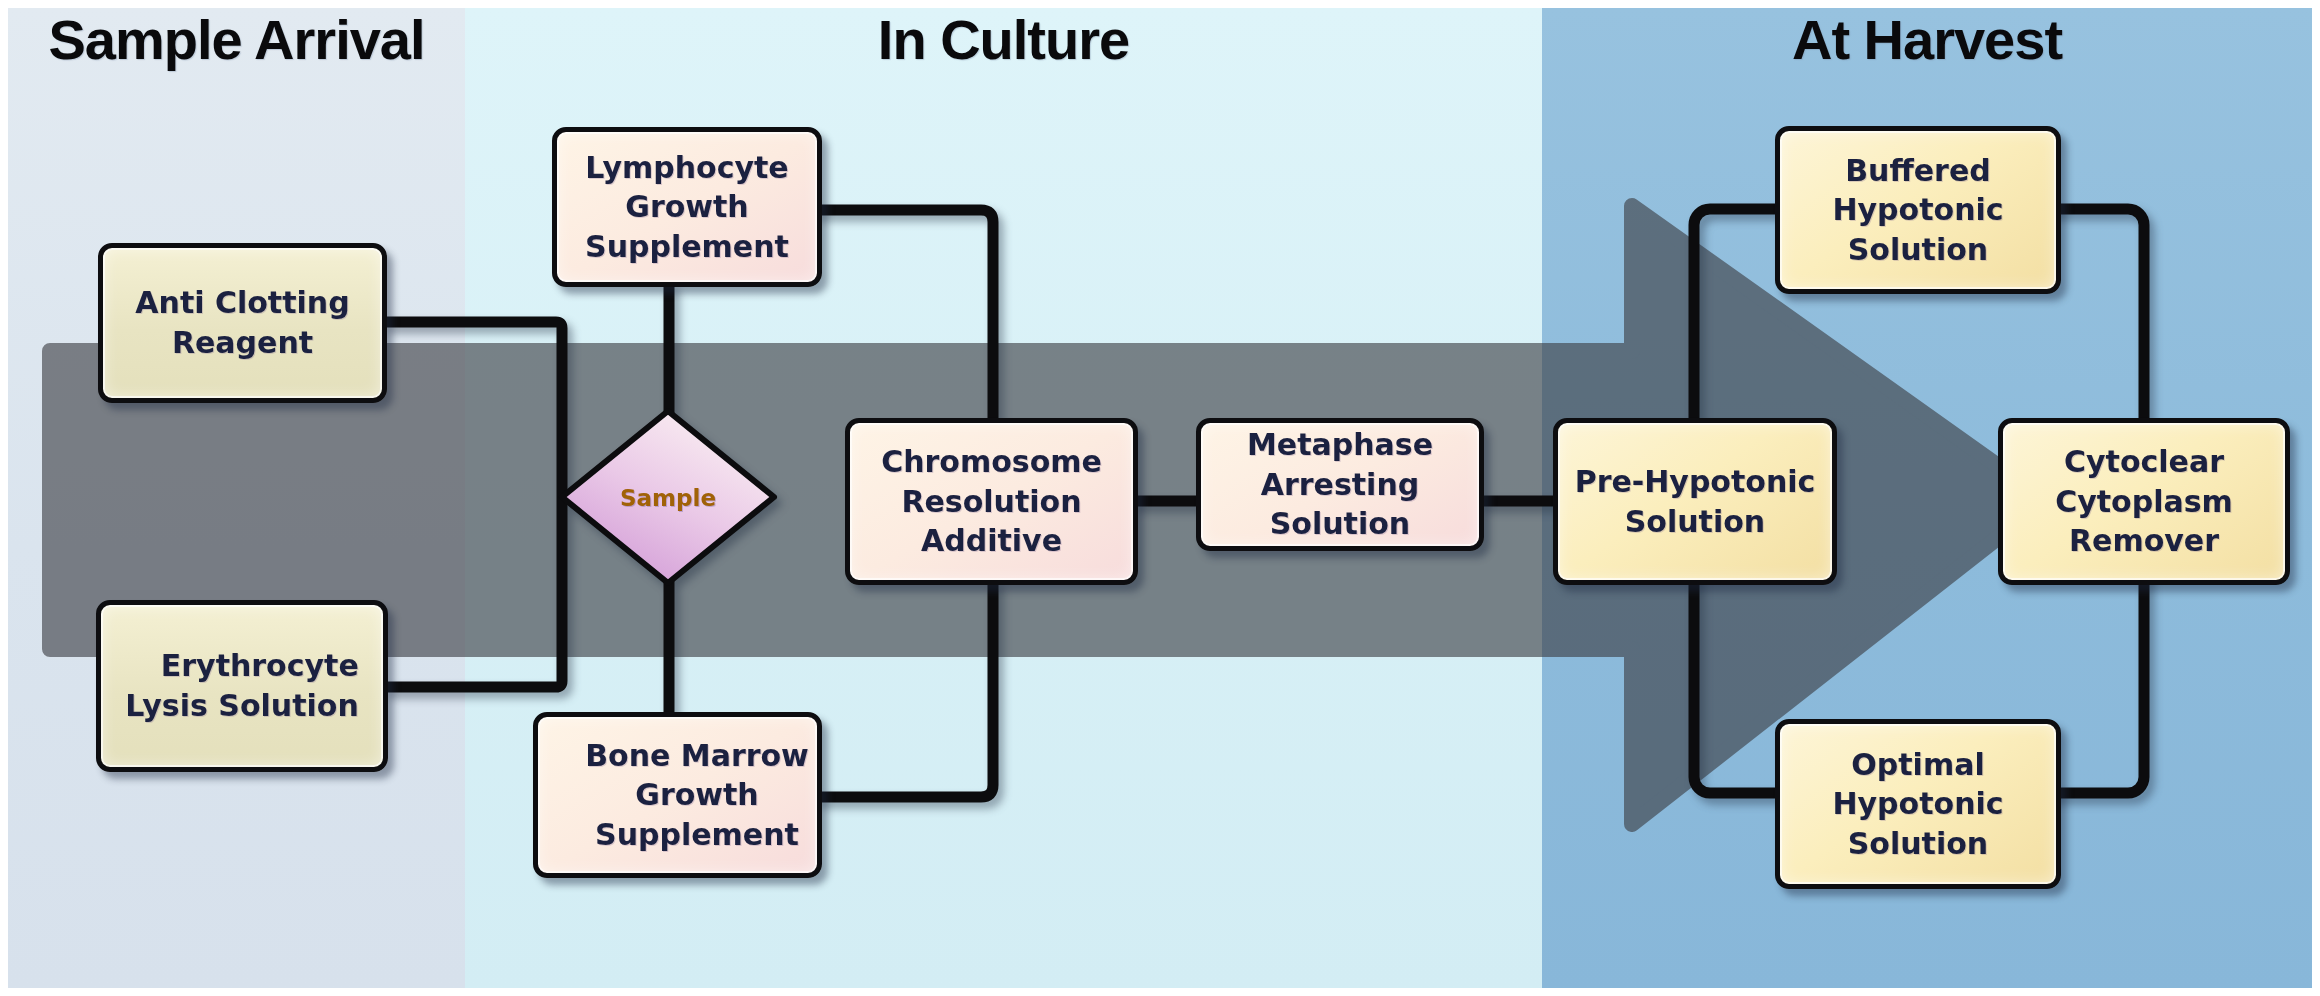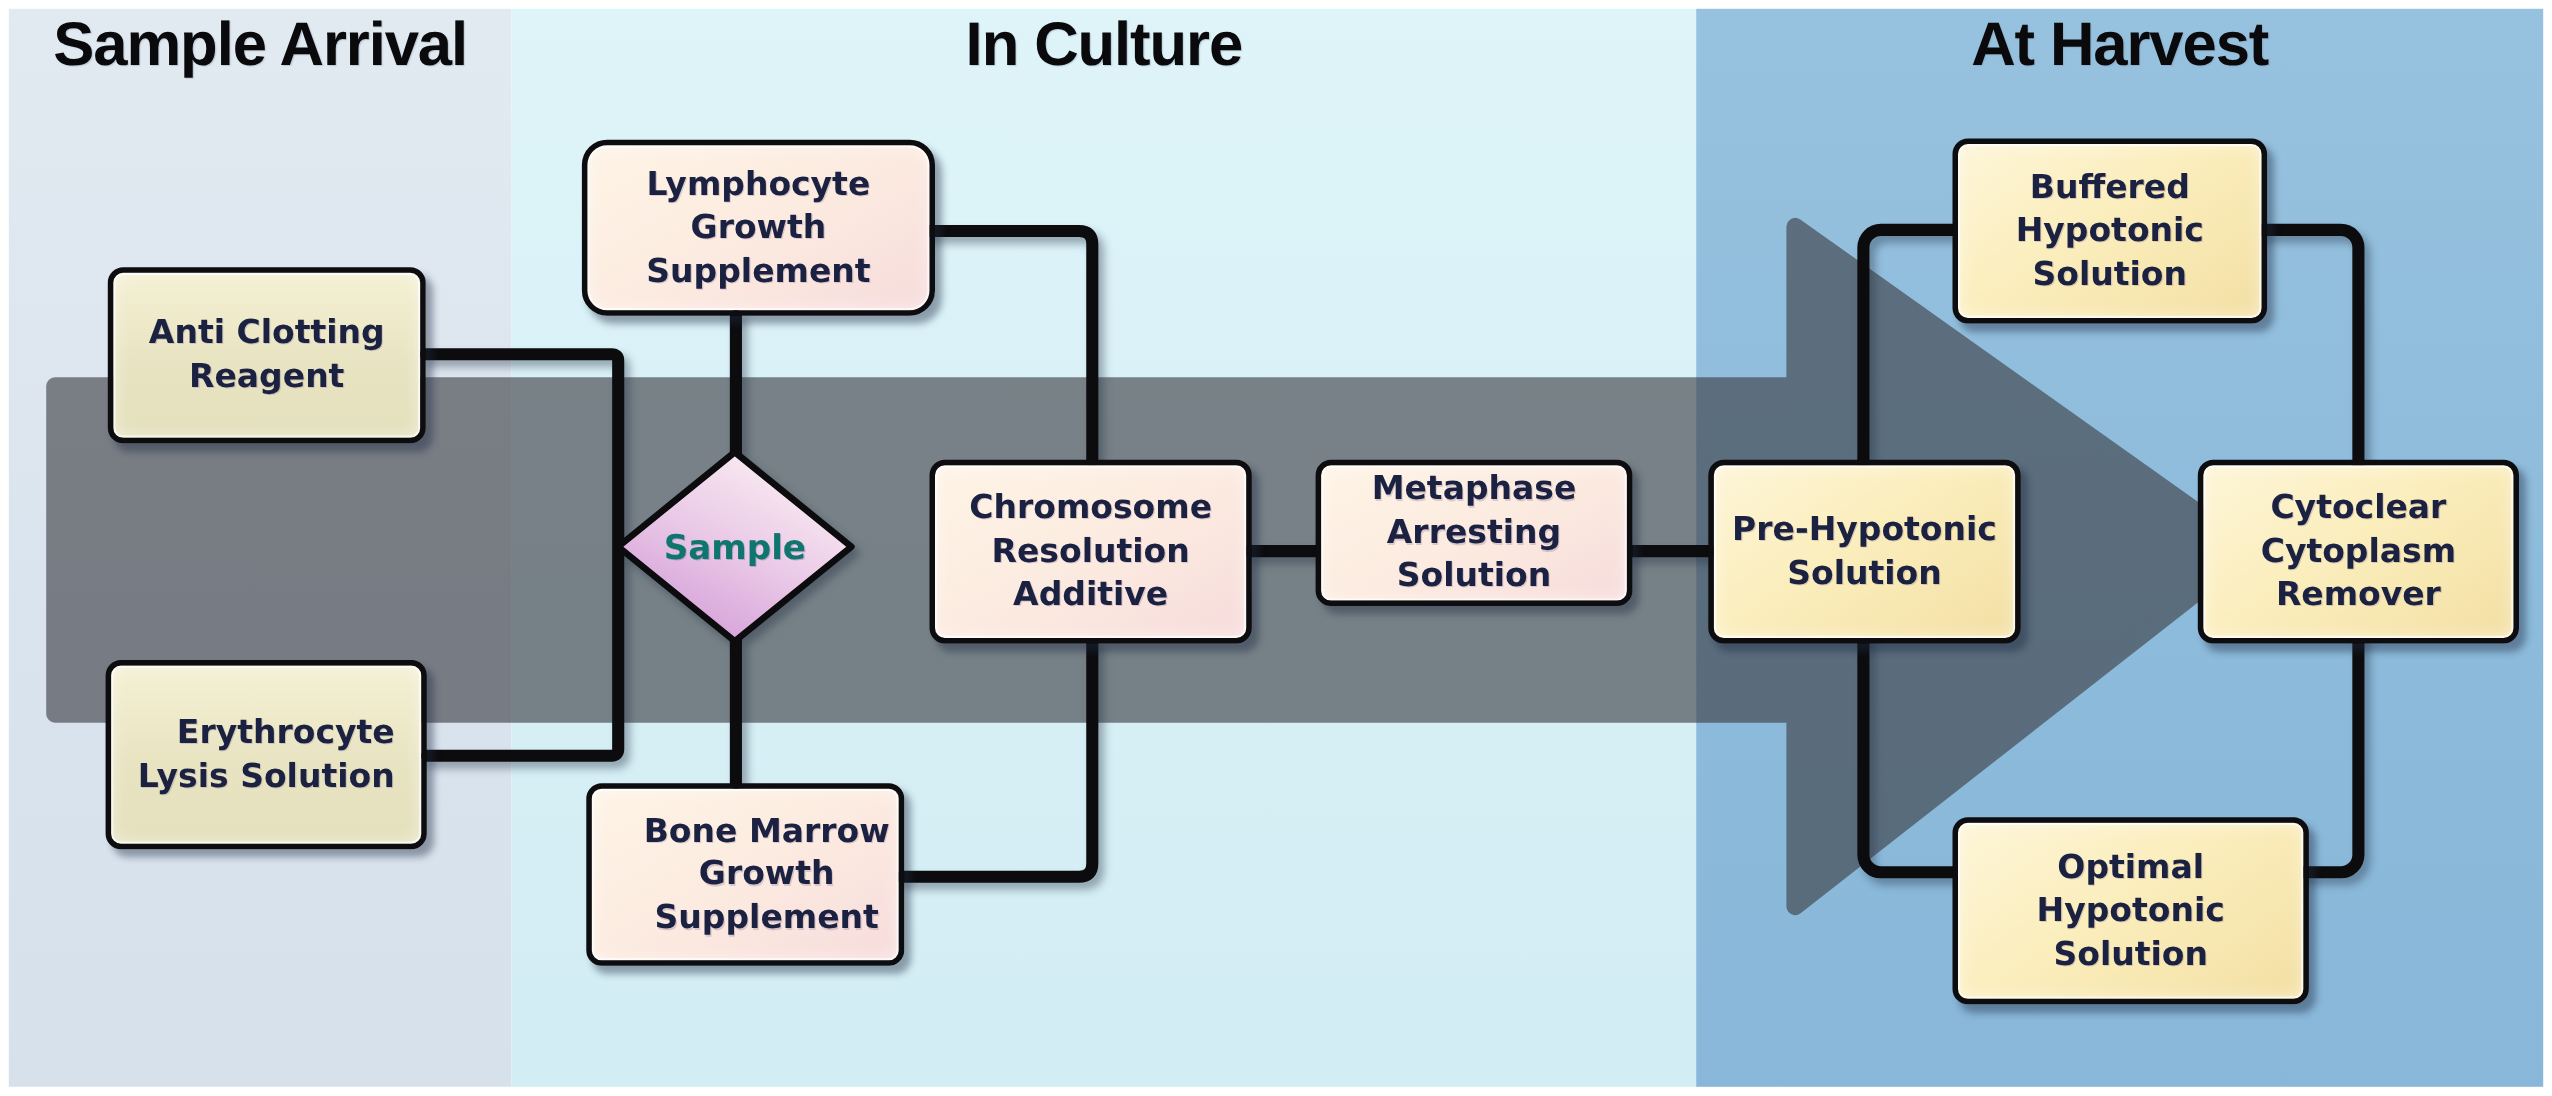--- a/index.html
+++ b/index.html
@@ -45,33 +45,33 @@
     color:#1b2140;
     text-shadow:1px 1px 0 rgba(120,90,140,0.25);
     padding:0 8px;
   }
   .khaki {background:linear-gradient(180deg,#f4f0d3 0%,#e8e4c2 55%,#e4e0bc 100%);}
   .peach {background:linear-gradient(150deg,#fef4e6 0%,#fcebe0 50%,#f7dcdc 100%);}
   .yellow{background:linear-gradient(145deg,#fdf5d7 0%,#fbeebd 45%,#f3dfa3 100%);}
   
   .n-anti        {left:98px;  top:243px; width:289px; height:160px;}
   .n-erythro     {left:96px;  top:600px; width:292px; height:172px;text-align:right;}
-  .n-lympho      {left:529px; top:127px; width:321px; height:160px;border-radius:23px;}
+  .n-lympho      {left:552px; top:127px; width:270px; height:160px;}
   .n-bone        {left:533px; top:712px; width:289px; height:166px;padding-left:39px;}
   .n-chromo      {left:845px; top:418px; width:293px; height:167px;}
   .n-meta        {left:1196px;top:418px; width:288px; height:133px;}
   .n-prehypo     {left:1553px;top:418px; width:284px; height:167px;}
   .n-cytoclear   {left:1998px;top:418px; width:292px; height:167px;}
   .n-buffered    {left:1775px;top:126px; width:286px; height:168px;}
-  .n-optimal     {left:1775px;top:719px; width:324px; height:170px;margin-top:24px;}
+  .n-optimal     {left:1775px;top:719px; width:286px; height:170px;}
   
   .diamond-label{
     position:absolute;left:568px;top:477px;width:200px;height:42px;
     display:flex;align-items:center;justify-content:center;
-    font-weight:bold;font-size:31px;color:#0f766e;
+    font-weight:bold;font-size:23px;color:#a16207;
     text-shadow:1px 1px 0 rgba(90,70,140,0.3);
   }
 </style>
 </head>
 <body>
 
 <div id="canvas">
 
   <div class="band band-1"></div>
   <div class="band band-2"></div>

